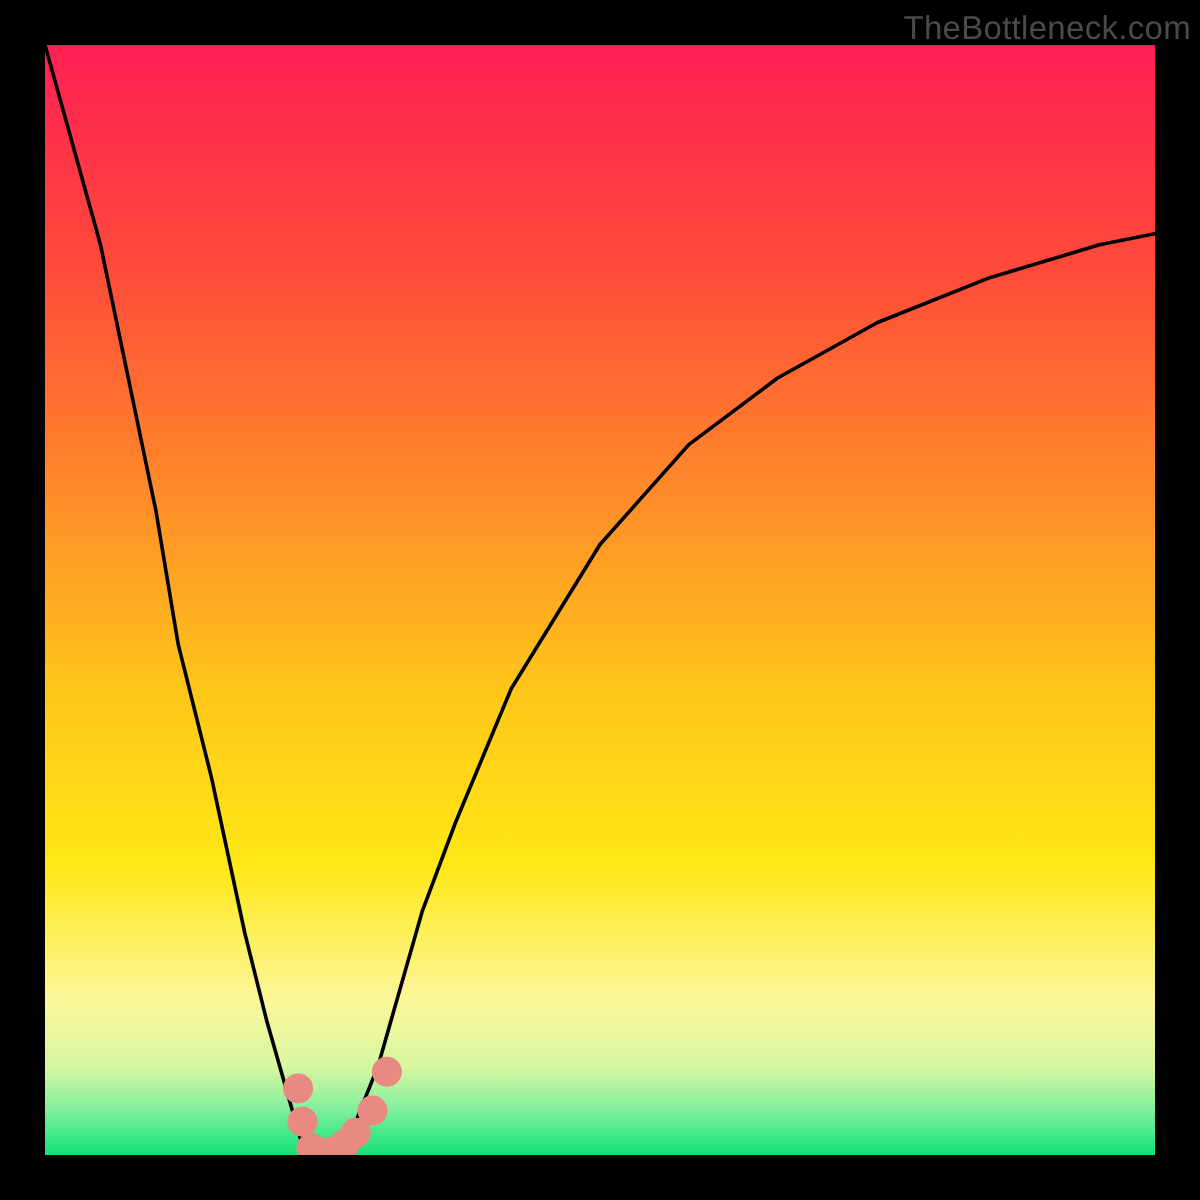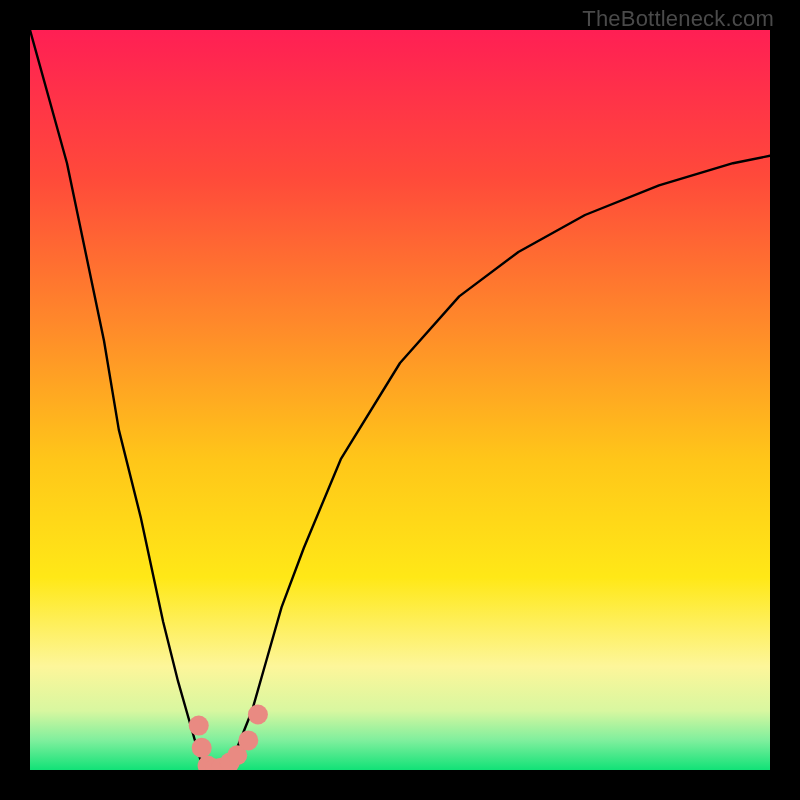--- a/index.html
+++ b/index.html
@@ -20,21 +20,21 @@
   .plot {
     position: absolute;
     top: 30px;
     left: 30px;
     width: 740px;
     height: 740px;
   }
   .watermark {
     position: absolute;
     top: 6px;
-    right: 26px;
+    right: 6px;
     color: #4a4a4a;
     font-size: 22px;
     font-weight: 400;
     letter-spacing: 0.2px;
   }
   svg {
     position: absolute;
     inset: 0;
     width: 100%;
     height: 100%;

